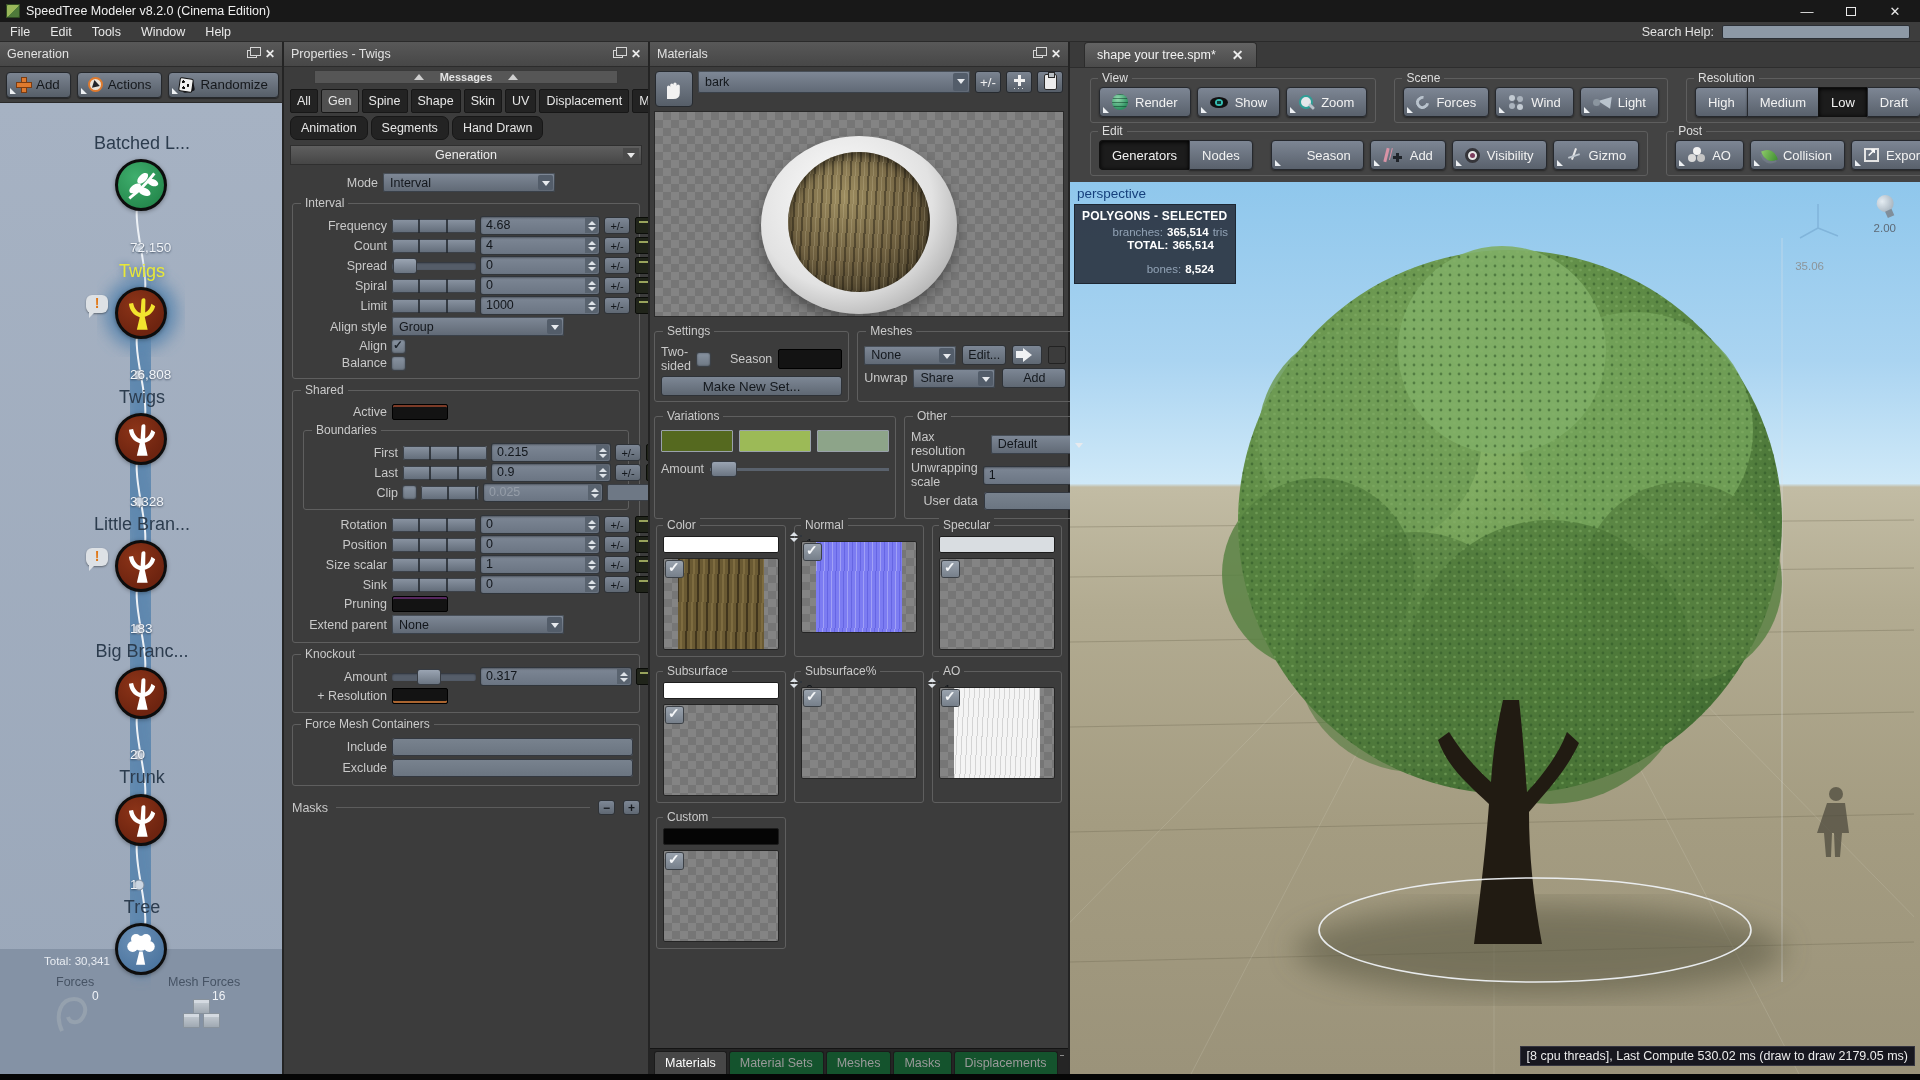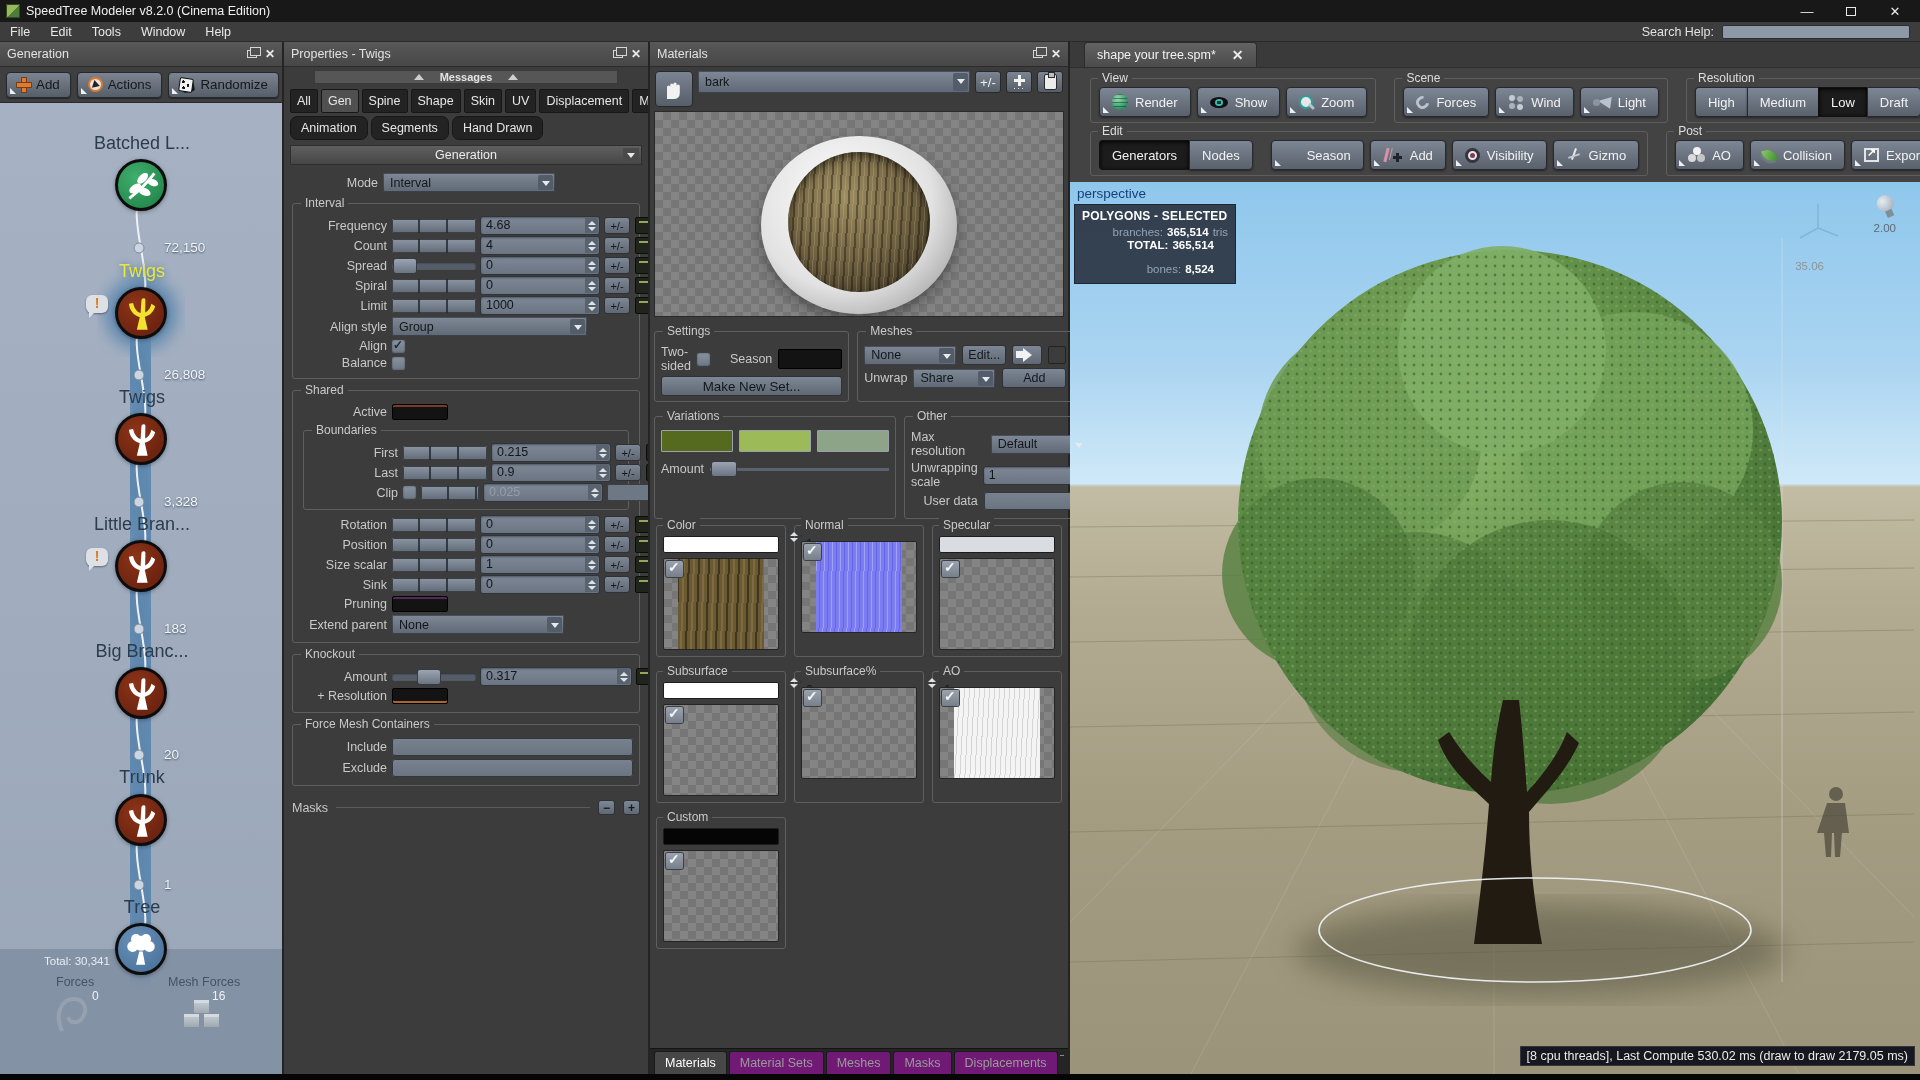--- a/index.html
+++ b/index.html
@@ -53,21 +53,21 @@
   .gbottom { position:absolute; left:0; right:0; top:846px; bottom:0; background:#8492a5; z-index:0; }
   .gsvg { position:absolute; left:0; top:0; z-index:1; }
   .glabel { position:absolute; left:0; width:284px; text-align:center; font-size:18px; color:#2c3c4e; z-index:3; }
   .glabel.sel { color:#e8e838; text-shadow:0 0 6px rgba(70,110,150,.9); }
   .gnode { position:absolute; left:115px; width:52px; height:52px; border-radius:50%; border:3px solid #0d0d0d; z-index:3;
     display:flex; align-items:center; justify-content:center; box-shadow:0 1px 4px rgba(0,0,0,.35); }
   .gnode svg { width:40px; height:40px; }
   .n-branch { background:radial-gradient(circle at 38% 32%, #8c3418, #6e2410 70%); }
   .n-leaf   { background:radial-gradient(circle at 38% 32%, #3fae6d, #268a4e 75%); }
   .n-tree   { background:radial-gradient(circle at 38% 32%, #6b90b6, #4d76a0 75%); }
-  .gcount { position:absolute; left:164px; color:#f2f5f9; font-size:13.5px; z-index:3; text-shadow:0 1px 2px rgba(40,55,75,.8);}
+  .gcount { position:absolute; left:130px; color:#f2f5f9; font-size:13.5px; z-index:3; text-shadow:0 1px 2px rgba(40,55,75,.8);}
   .warnbubble { position:absolute; width:22px; height:18px; background:#dde1e5; border-radius:6px; z-index:4; box-shadow:0 1px 2px rgba(0,0,0,.4);}
   .warnbubble::before { content:"!"; position:absolute; left:0; right:0; top:0px; text-align:center; color:#e07818; font-weight:bold; font-size:14px; }
   .warnbubble::after { content:""; position:absolute; left:3px; bottom:-5px; border-top:6px solid #dde1e5; border-right:6px solid transparent; }
   .gtotal { position:absolute; left:44px; top:852px; color:#e8ecf2; font-size:11.5px; z-index:3; }
   .gforce-label { position:absolute; font-size:12.5px; color:#465364; z-index:3; }
   .gforce-count { position:absolute; font-size:12px; color:#f0f3f7; z-index:3; }
   .hooksvg { position:absolute; z-index:2; opacity:.65; }
   .cubes { position:absolute; z-index:2; width:44px; height:34px; opacity:.8; }
   .cube { position:absolute; width:17px; height:15px; background:linear-gradient(#d9dee2,#a7afb6); border:1px solid #8a929a; border-radius:1px; box-shadow: inset 0 3px 0 #e9edf0;}
 
@@ -176,21 +176,21 @@
   .t-bark { background:#6a5a33 ;
     background-image:repeating-linear-gradient(92deg, rgba(25,18,8,.5) 0 2px, transparent 2px 5px, rgba(150,130,80,.45) 5px 7px, transparent 7px 10px); margin:0 14px; }
   .t-normal { background:#7c7cf2;
     background-image:repeating-linear-gradient(91deg, rgba(255,255,255,.28) 0 1px, transparent 1px 4px, rgba(60,60,200,.35) 4px 5px, transparent 5px 8px); margin:0 14px; }
   .t-white { background:#f4f4f4;
     background-image:repeating-linear-gradient(93deg, rgba(180,180,180,.5) 0 1px, transparent 1px 5px); margin:0 14px; }
   .thumbcb { position:absolute; left:2px; top:2px; width:17px; height:16px; border-radius:2px; z-index:2;
     background:linear-gradient(#9aa3ae,#767f8a); box-shadow:0 0 0 1px #3c4147; }
   .thumbcb::after { content:"✓"; position:absolute; left:2px; top:-2px; color:#f4f6f8; font-weight:bold; font-size:14px; }
   .mtabs { margin-top:auto; display:flex; align-items:flex-end; gap:2px; background:#252525; padding:3px 4px 0; border-top:1px solid #141414; height:26px;}
-  .mtab { padding:4px 10px; font-size:12.5px; color:#9a9a9a; background:#701a75; border:1px solid #1b1b1b; border-bottom:none; border-radius:3px 3px 0 0; }
+  .mtab { padding:4px 10px; font-size:12.5px; color:#9a9a9a; background:#14532d; border:1px solid #1b1b1b; border-bottom:none; border-radius:3px 3px 0 0; }
   .mtab.active { background:#474747; color:#ffffff; }
   .mtabs .tabline { flex:1; border-top:1px solid #8a8a8a; margin-bottom:18px; }
 
   
   .viewport { flex:1; display:flex; flex-direction:column; background:#434343; min-width:0;}
   .vtabbar { height:26px; flex:0 0 auto; background:#3a3a3a; display:flex; align-items:flex-end; padding:0 0 0 14px; border-bottom:1px solid #2d2d2d;}
   .vtab { display:flex; align-items:center; gap:16px; padding:4px 12px; background:linear-gradient(#636363,#4b4b4b);
     border:1px solid #2c2c2c; border-bottom:none; border-radius:4px 4px 0 0; color:#f2f2f2; }
   .vtoolbars { flex:0 0 auto; padding:2px 20px 6px; }
   .vtrow { display:flex; align-items:flex-start; margin-top:8px; gap:18px; }
@@ -533,21 +533,21 @@
                 <span class="spin">
                   <i class="su"></i>
                   <i class="sd"></i>
                 </span>
               </span>
             <span class="pmbtn">+/-</span>
             <span class="curve"></span>
           </div>
           <div class="prow">
             <span class="plabel">Align style</span>
-            <span class="dd" style="width:195px">
+            <span class="dd" style="width:172px">
               <span>Group</span>
                 <span class="dda"></span>
             </span>
           </div>
           <div class="prow">
             <span class="plabel">Align</span>
             <span class="cb on"></span>
           </div>
           <div class="prow">
             <span class="plabel">Balance</span>

